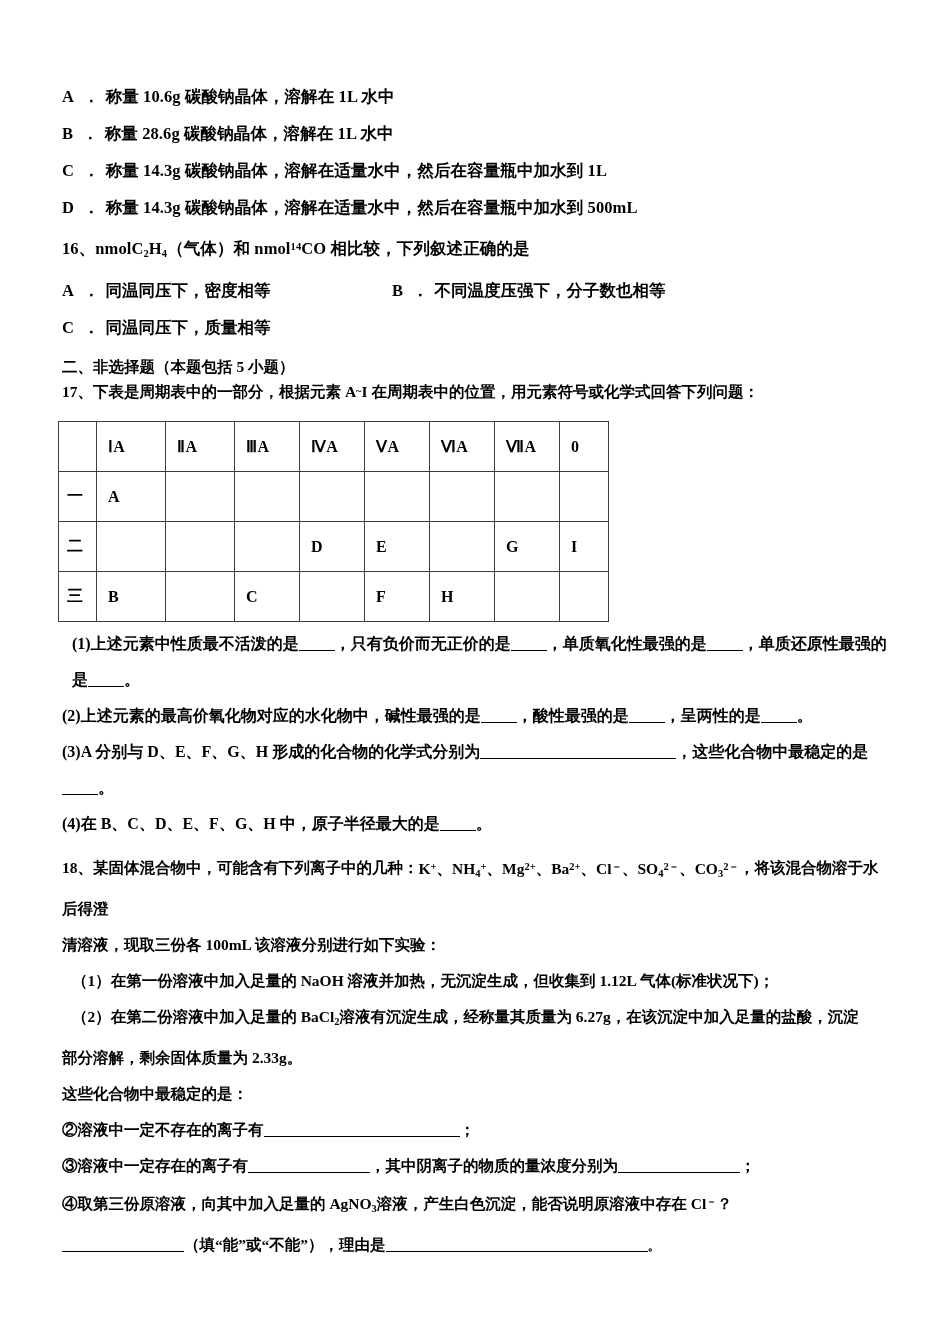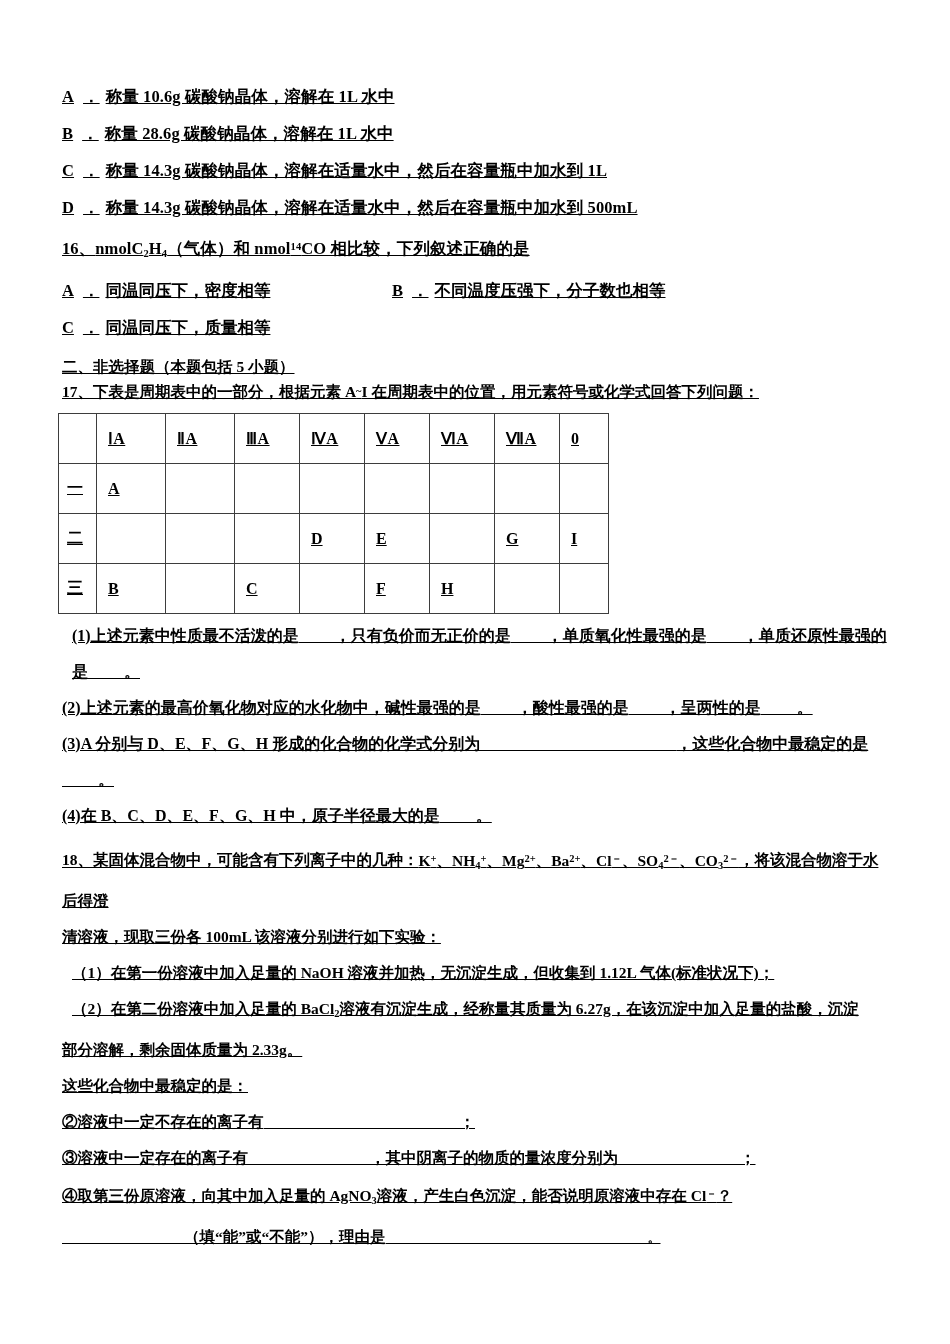--- a/index.html
+++ b/index.html
@@ -14,21 +14,20 @@
     color: #000000;
     position: relative;
     overflow: hidden;
   }
   .page {
     width: 950px;
     height: 1344px;
     box-sizing: border-box;
     padding: 78px 62px 0 62px;
     position: relative;
-    text-decoration: underline;
   }
 
   
   .line {
     font-size: 16.5px;
     font-weight: bold;
     line-height: 37px;
     white-space: nowrap;
     letter-spacing: 0.1px;
   }
@@ -67,21 +66,21 @@
   }
   .q-head {
     font-size: 15.5px;
     font-weight: bold;
     line-height: 18px;
   }
 
   
   table.ptable {
     border-collapse: collapse;
-    margin-top: 12px;
+    margin-top: 20px;
     margin-left: -4px;
     table-layout: fixed;
   }
   table.ptable td {
     border: 1.5px solid #3d3d3d;
     height: 47px;
     font-size: 16px;
     font-weight: bold;
     text-align: left;
     padding-left: 11px;

